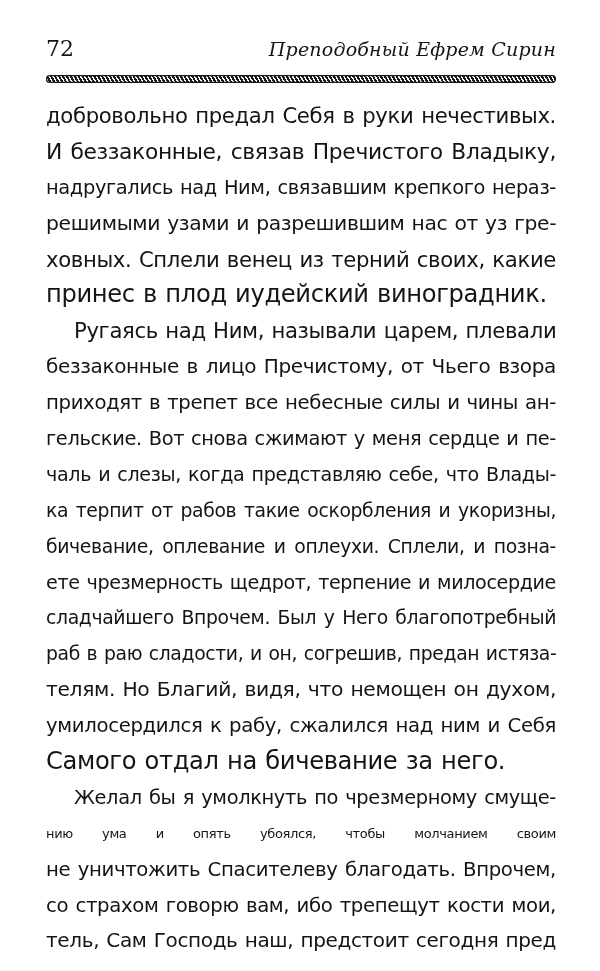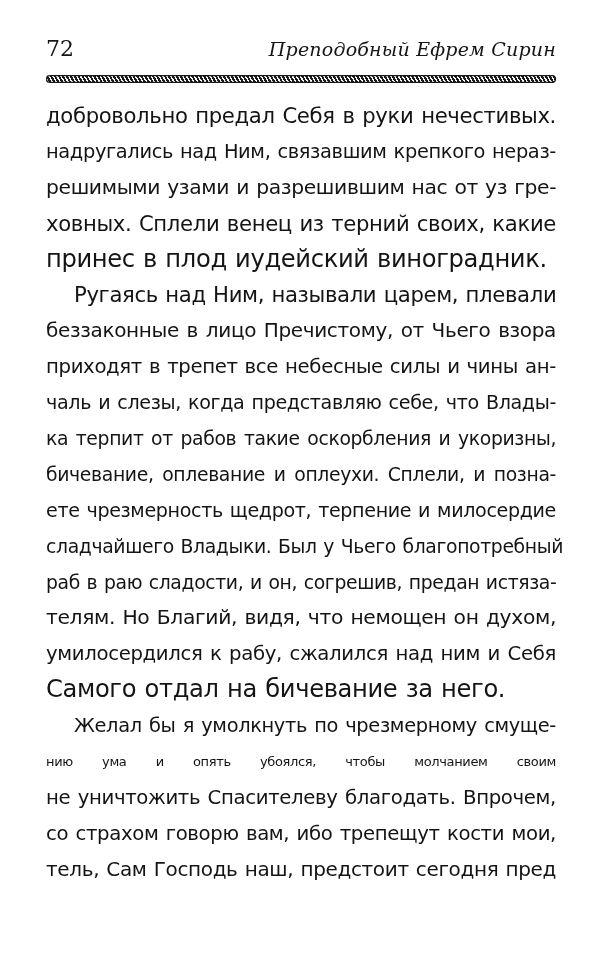--- a/index.html
+++ b/index.html
@@ -92,35 +92,37 @@
   <div class="running-head">
     <span class="page-number">72</span>
     <span class="running-title">Преподобный Ефрем Сирин</span>
   </div>
   <div class="rope-rule"></div>
 
   <div class="body-text" id="body-text">
 
     <div>
       <span class="line" style="display: block; font-size: 21.2px;">добровольно предал Себя в руки нечестивых.</span>
+      <span class="line" style="display: block; font-size: 21.8px;">И беззаконные, связав Пречистого Владыку,</span>
       <span class="line" style="display: block; font-size: 19.4px;">надругались над Ним, связавшим крепкого нераз-</span>
       <span class="line" style="display: block; font-size: 20.3px;">решимыми узами и разрешившим нас от уз гре-</span>
       <span class="line" style="display: block; font-size: 21.2px;">ховных. Сплели венец из терний своих, какие</span>
       <span class="line last" style="display: block;">принес в плод иудейский виноградник.</span>
     </div>
 
     <div>
       <span class="line indent" style="display: block; font-size: 21.2px;">Ругаясь над Ним, называли царем, плевали</span>
       <span class="line" style="display: block; font-size: 20px;">беззаконные в лицо Пречистому, от Чьего взора</span>
       <span class="line" style="display: block; font-size: 19.7px;">приходят в трепет все небесные силы и чины ан-</span>
+      <span class="line" style="display: block; font-size: 19.4px;">гельские. Вот снова сжимают у меня сердце и пе-</span>
       <span class="line" style="display: block; font-size: 19.1px;">чаль и слезы, когда представляю себе, что Влады-</span>
       <span class="line" style="display: block; font-size: 18.8px;">ка терпит от рабов такие оскорбления и укоризны,</span>
       <span class="line" style="display: block; font-size: 18.8px;">бичевание, оплевание и оплеухи. Сплели, и позна-</span>
       <span class="line" style="display: block; font-size: 19.1px;">ете чрезмерность щедрот, терпение и милосердие</span>
-      <span class="line" style="display: block; font-size: 18.8px;">сладчайшего Владыки. Был у Чьего благопотребный</span>
+      <span class="line" style="display: block; font-size: 18.8px;">сладчайшего Впрочем. Был у Него благопотребный</span>
       <span class="line" style="display: block; font-size: 18.8px;">раб в раю сладости, и он, согрешив, предан истяза-</span>
       <span class="line" style="display: block; font-size: 20.3px;">телям. Но Благий, видя, что немощен он духом,</span>
       <span class="line" style="display: block; font-size: 19.7px;">умилосердился к рабу, сжалился над ним и Себя</span>
       <span class="line last" style="display: block;">Самого отдал на бичевание за него.</span>
     </div>
 
     <div>
       <span class="line indent" style="display: block; font-size: 19.4px;">Желал бы я умолкнуть по чрезмерному смуще-</span>
       <span class="line" style="display: block; font-size: 13px;">нию ума и опять убоялся, чтобы молчанием своим</span>
       <span class="line" style="display: block; font-size: 19.7px;">не уничтожить Спасителеву благодать. Впрочем,</span>

